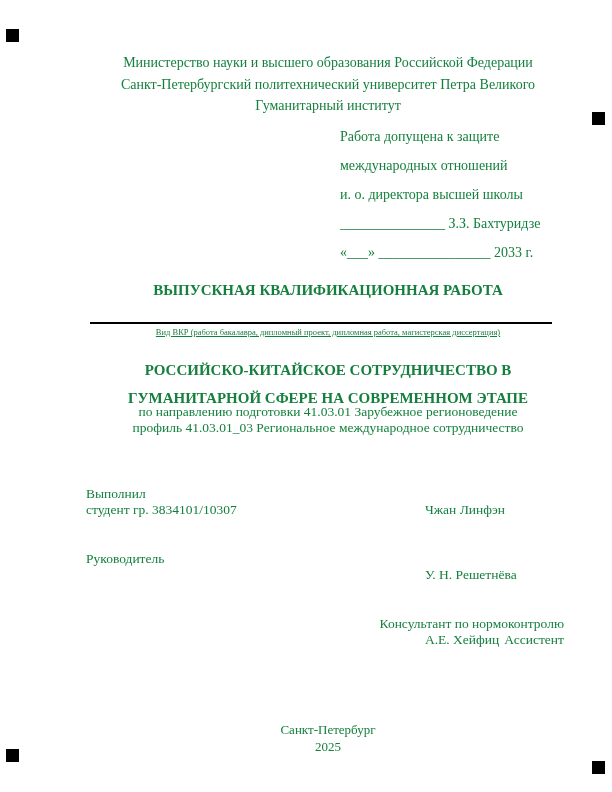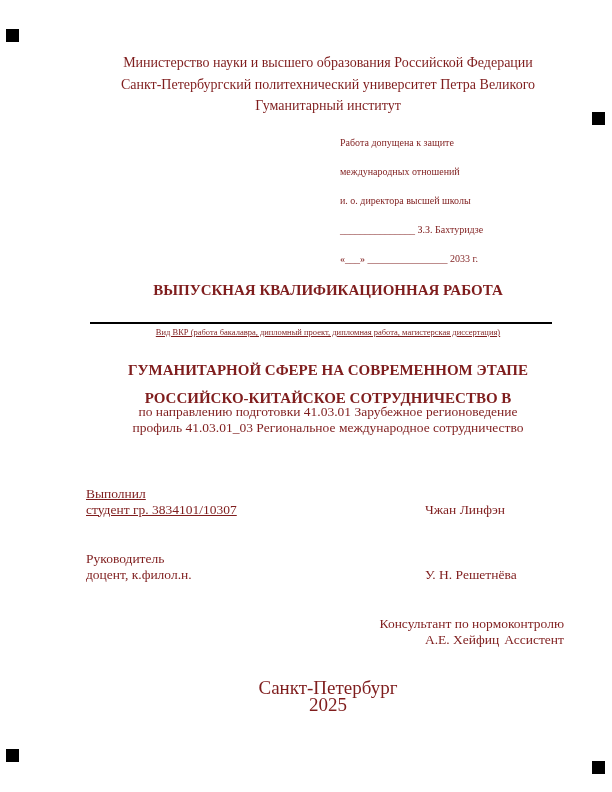--- a/index.html
+++ b/index.html
@@ -5,21 +5,21 @@
   html, body {
     margin: 0;
     padding: 0;
     background: #ffffff;
   }
   .page {
     position: relative;
     width: 612px;
     height: 792px;
     background: #ffffff;
-    color: #7f1d1d;
+    color: #15803d;
     font-family: "Liberation Serif", "DejaVu Serif", serif;
     overflow: hidden;
   }
   .mark {
     position: absolute;
     width: 13px;
     height: 13px;
     background: #000000;
   }
   .mark.tl { left: 6px;  top: 29px;  }
@@ -34,23 +34,23 @@
     text-align: center;
   }
   .header {
     top: 52px;
     font-size: 14px;
     line-height: 21.5px;
   }
   .approval {
     position: absolute;
     left: 340px;
-    top: 128px;
+    top: 122px;
     width: 250px;
-    font-size: 10px;
+    font-size: 14px;
     line-height: 29px;
     text-align: left;
     white-space: nowrap;
   }
   .vkr-title-block {
     top: 278px;
     font-weight: bold;
     font-size: 15px;
     line-height: 25px;
   }
@@ -87,26 +87,26 @@
     font-size: 13.5px;
     line-height: 15.5px;
     text-align: left;
   }
   .sig-group .name {
     position: absolute;
     left: 339px;
     top: 15.5px;
     white-space: nowrap;
   }
-  .sig-1 { top: 486px; text-decoration: underline; }
+  .sig-1 { top: 486px; }
   .sig-2 { top: 551px; }
   .sig-3 { top: 616px; text-align: right; }
   .footer {
-    top: 680px;
-    font-size: 19px;
+    top: 722px;
+    font-size: 13px;
     line-height: 16.5px;
   }
 </style>
 </head>
 <body>
 
 <div class="page">
 
   <div class="mark tl"></div>
   <div class="mark r"></div>
@@ -129,38 +129,37 @@
 
   <div class="content-col vkr-title-block">
     <div>ВЫПУСКНАЯ КВАЛИФИКАЦИОННАЯ РАБОТА</div>
   </div>
 
   <div class="vkr-rule"></div>
 
   <div class="content-col vkr-caption">Вид ВКР (работа бакалавра, дипломный проект, дипломная работа, магистерская диссертация)</div>
 
   <div class="content-col topic">
+    <div>РОССИЙСКО-КИТАЙСКОЕ СОТРУДНИЧЕСТВО В</div>
     <div>ГУМАНИТАРНОЙ СФЕРЕ НА СОВРЕМЕННОМ ЭТАПЕ</div>
-    <div>РОССИЙСКО-КИТАЙСКОЕ СОТРУДНИЧЕСТВО В</div>
   </div>
 
   <div class="content-col program">
     <div>по направлению подготовки 41.03.01 Зарубежное регионоведение</div>
     <div>профиль 41.03.01_03 Региональное международное сотрудничество</div>
   </div>
 
   <div class="sig-group sig-1">
     <div>Выполнил</div>
     <div>студент гр. 3834101/10307</div>
     <div class="name">Чжан Линфэн</div>
   </div>
 
   <div class="sig-group sig-2">
     <div>Руководитель</div>
-    <div>доцент, к.филол.н.</div>
     <div class="name">У. Н. Решетнёва</div>
   </div>
 
   <div class="sig-group sig-3">
     <div>Консультант по нормоконтролю</div>
     <div>Ассистент</div>
     <div class="name">А.Е. Хейфиц</div>
   </div>
 
   <div class="content-col footer">

